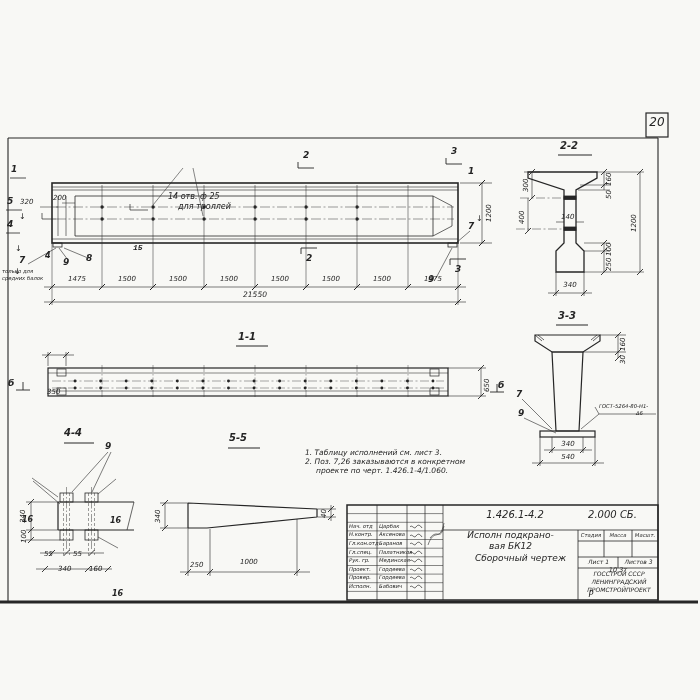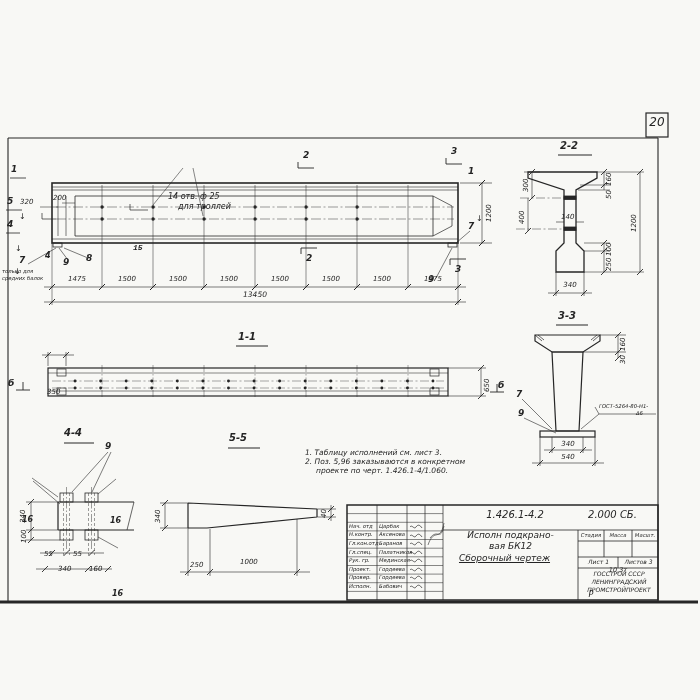--- a/index.html
+++ b/index.html
@@ -188,21 +188,21 @@
 <div class="t s9 b" style="left:468px;top:222px;">7</div>
 <div class="t s7 rot" style="left:486px;top:222px;">1200</div>
 <div class="t s7 c" style="left:62px;top:276px;width:30px;">1475</div>
 <div class="t s7 c" style="left:112px;top:276px;width:30px;">1500</div>
 <div class="t s7 c" style="left:163px;top:276px;width:30px;">1500</div>
 <div class="t s7 c" style="left:214px;top:276px;width:30px;">1500</div>
 <div class="t s7 c" style="left:265px;top:276px;width:30px;">1500</div>
 <div class="t s7 c" style="left:316px;top:276px;width:30px;">1500</div>
 <div class="t s7 c" style="left:367px;top:276px;width:30px;">1500</div>
 <div class="t s7 c" style="left:418px;top:276px;width:30px;">1475</div>
-<div class="t s75 c" style="left:235px;top:291px;width:40px;">13450</div>
+<div class="t s75 c" style="left:235px;top:291px;width:40px;">21550</div>
 
 <div class="t s10 b" style="left:560px;top:141px;">2-2</div>
 <div class="t s7 rot" style="left:523px;top:192px;">300</div>
 <div class="t s7 rot" style="left:519px;top:224px;">400</div>
 <div class="t s7 rot" style="left:606px;top:186px;">160</div>
 <div class="t s7 rot" style="left:606px;top:199px;">50</div>
 <div class="t s7 rot" style="left:631px;top:232px;">1200</div>
 <div class="t s7 rot" style="left:606px;top:256px;">100</div>
 <div class="t s7 rot" style="left:606px;top:271px;">250</div>
 <div class="t s7" style="left:561px;top:214px;font-style:italic;">140</div>
@@ -236,28 +236,28 @@
 <div class="t s7" style="left:58px;top:566px;">340</div>
 <div class="t s7" style="left:89px;top:566px;">160</div>
 
 <div class="t s10 b" style="left:229px;top:433px;">5-5</div>
 <div class="t s7 rot" style="left:155px;top:523px;">340</div>
 <div class="t s7 rot" style="left:321px;top:518px;">40</div>
 <div class="t s7" style="left:190px;top:562px;">250</div>
 <div class="t s7" style="left:240px;top:559px;">1000</div>
 
 <div class="t s75" style="left:305px;top:449px;">1. Таблицу исполнений см. лист 3.</div>
-<div class="t s75" style="left:305px;top:458px;">2. Поз. 5,96 заказываются в конкретном</div>
+<div class="t s75" style="left:305px;top:458px;">2. Поз. 7,26 заказываются в конкретном</div>
 <div class="t s75" style="left:316px;top:467px;">проекте по черт. 1.426.1-4/1.060.</div>
 
 <div class="t s10 c" style="left:460px;top:510px;width:110px;">1.426.1-4.2</div>
 <div class="t s10 c" style="left:575px;top:510px;width:75px;">2.000 СБ.</div>
 <div class="t s9 c" style="left:445px;top:531px;width:131px;">Исполн подкрано-</div>
 <div class="t s9 c" style="left:445px;top:542px;width:131px;">вая БК12</div>
-<div class="t s9 c" style="left:429px;top:554px;width:151px;text-decoration:underline;">Сборочный  чертеж</div>
+<div class="t s9 c" style="left:445px;top:554px;width:151px;">Сборочный  чертеж</div>
 <div class="t s5 c" style="left:578px;top:533px;width:26px;">Стадия</div>
 <div class="t s5 c" style="left:604px;top:533px;width:28px;">Масса</div>
 <div class="t s5 c" style="left:632px;top:533px;width:26px;">Масшт.</div>
 <div class="t s8 c" style="left:578px;top:544px;width:26px;">Р</div>
 <div class="t s65 c" style="left:604px;top:545px;width:28px;">10,3т</div>
 <div class="t s6 c" style="left:579px;top:559px;width:39px;">Лист 1</div>
 <div class="t s6 c" style="left:619px;top:559px;width:39px;">Листов 3</div>
 <div class="t s6 c" style="left:580px;top:571px;width:78px;">ГОССТРОЙ СССР</div>
 <div class="t s6 c" style="left:580px;top:579px;width:78px;">ЛЕНИНГРАДСКИЙ</div>
 <div class="t s6 c" style="left:580px;top:587px;width:78px;">ПРОМСТРОЙПРОЕКТ</div>

